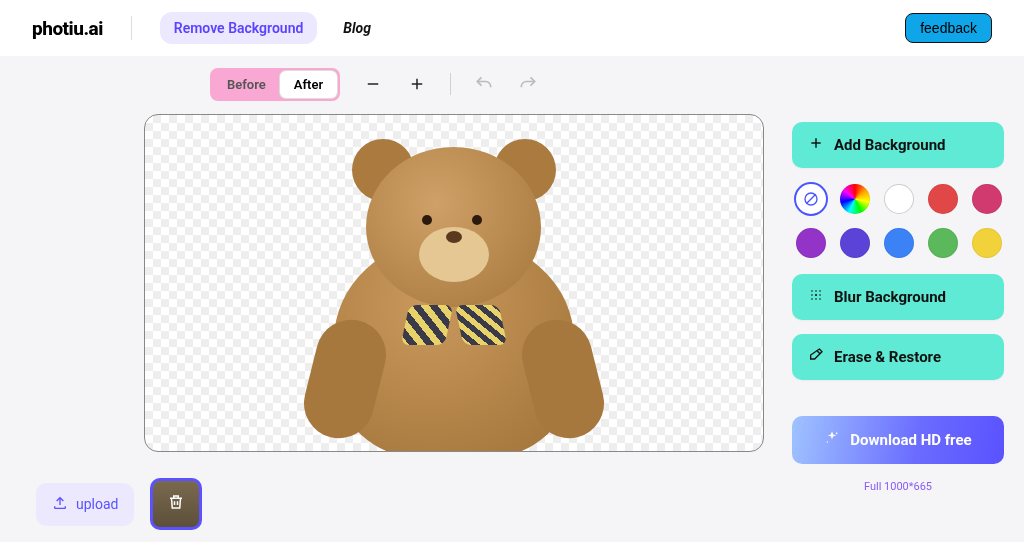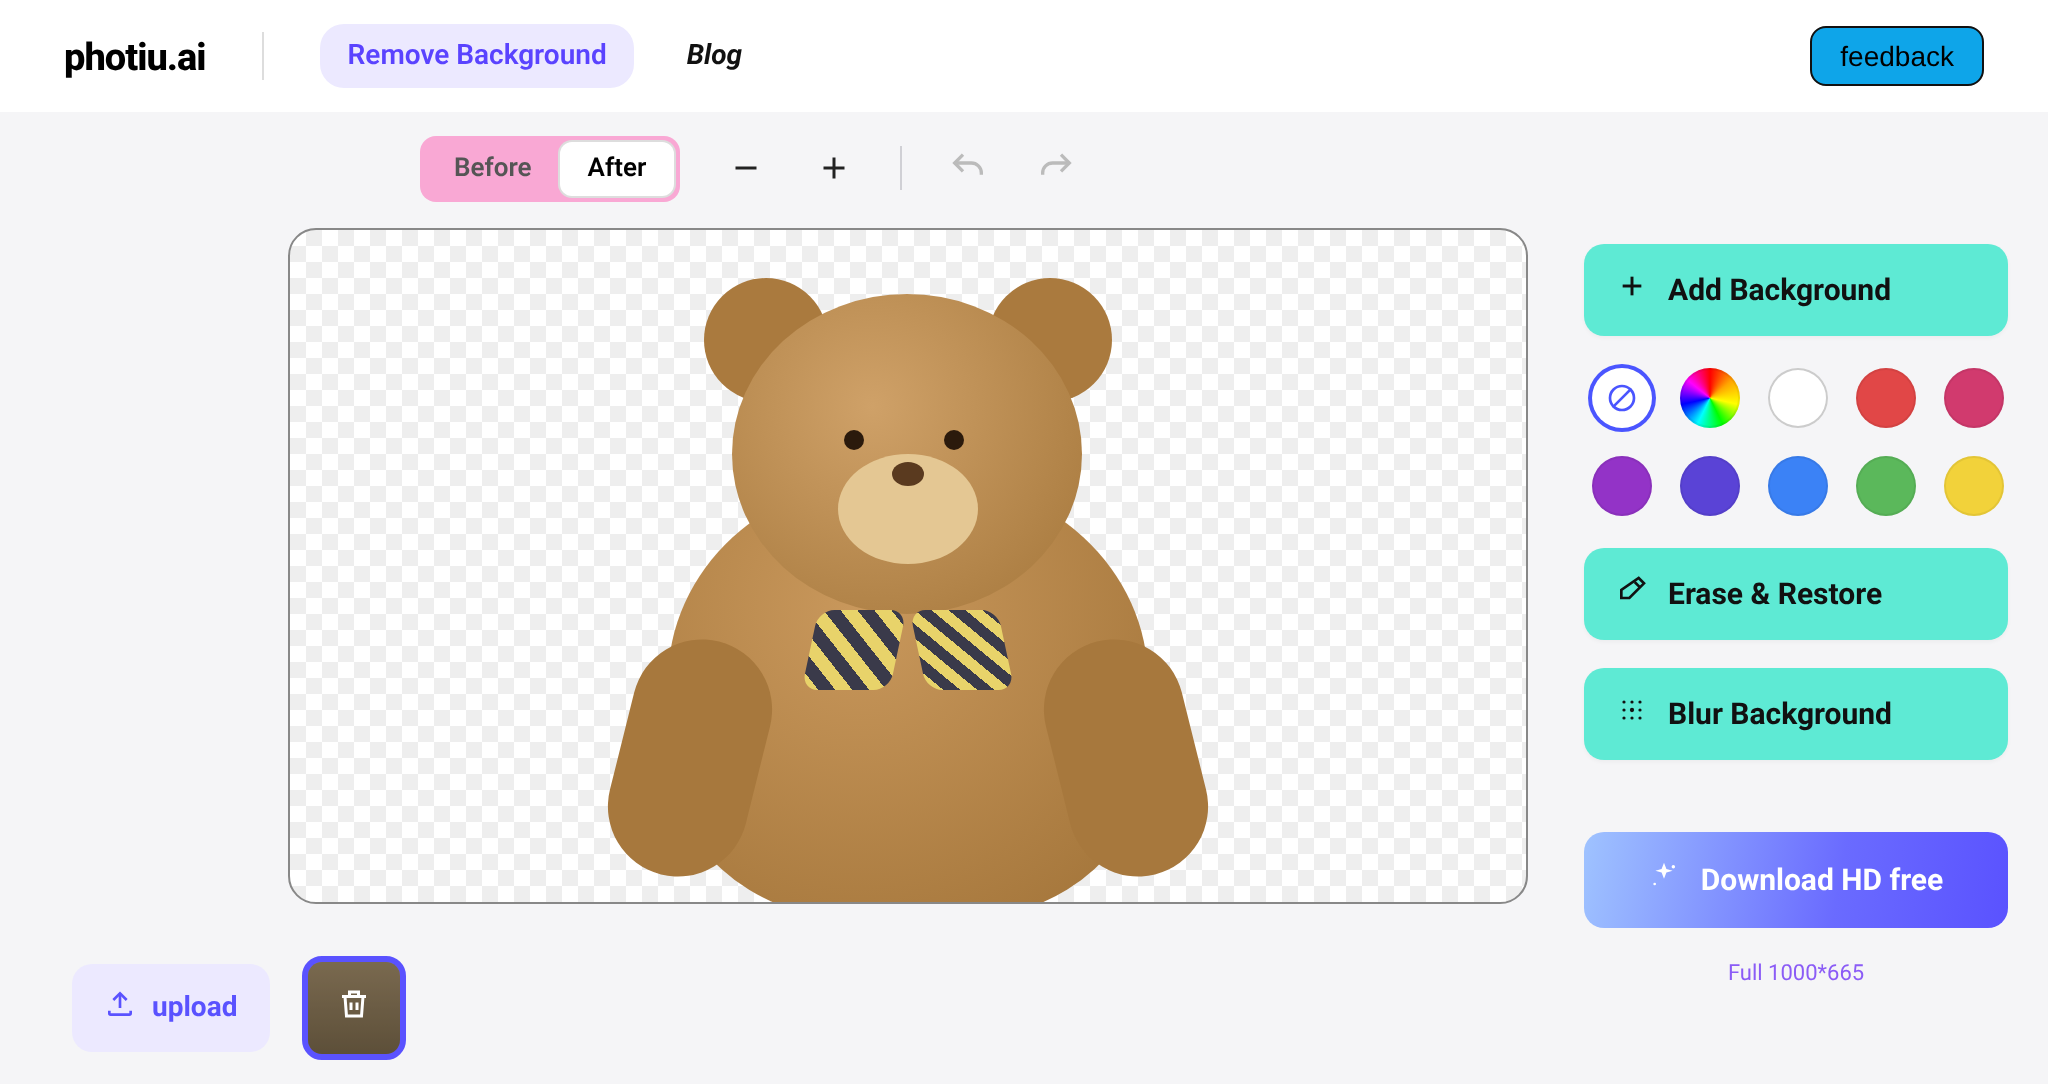--- a/index.html
+++ b/index.html
@@ -55,21 +55,21 @@
   .panel-btn { background:#5eead4; border-radius:10px; padding:13px 16px; display:flex; align-items:center; gap:10px; font-weight:700; font-size:15px; color:#111; cursor:pointer; box-shadow: 0 1px 2px rgba(0,0,0,0.04); }
   .palette { display:grid; grid-template-columns: repeat(5, 30px); gap: 14px 14px; padding: 2px 4px; justify-content: space-between;}
   .swatch { width:30px; height:30px; border-radius:50%; cursor:pointer; box-shadow: inset 0 0 0 1px rgba(0,0,0,0.06); }
   .swatch.none { background:#fff; display:flex; align-items:center; justify-content:center; box-shadow: 0 0 0 2px #4a55ff; }
   .swatch.rainbow { background: conic-gradient(red,orange,yellow,lime,cyan,blue,magenta,red); }
   .swatch.white { background:#fff; box-shadow: inset 0 0 0 1px #ccc; }
   .download-btn { background: linear-gradient(100deg,#9fc3ff 0%,#6a6bff 60%,#5a52ff 100%); color:#fff; border-radius:10px; padding:14px 16px; display:flex; align-items:center; justify-content:center; gap:10px; font-weight:700; font-size:15px; cursor:pointer; }
   .meta { text-align:center; font-size:11px; color:#8b5cf6; margin-top:2px; }
 
   .footer { position:absolute; bottom:12px; left:36px; display:flex; align-items:center; gap:16px; }
-  .upload-btn { background:#ece9ff; color:#5a52ff; border-radius:10px; padding:12px 16px; display:flex; align-items:center; gap:8px; font-weight:700; font-size:14px; cursor:pointer; }
+  .upload-btn { background:#ece9ff; color:#5a52ff; border-radius:10px; padding:12px 16px; display:flex; align-items:center; gap:8px; font-weight:400; font-size:14px; cursor:pointer; }
   .thumb { width:52px; height:52px; border:3px solid #5a52ff; border-radius:10px; position:relative; background: linear-gradient(#bba27a,#8f7a58); cursor:pointer; display:flex; align-items:center; justify-content:center;}
   .thumb-del { position:absolute; inset:0; background:rgba(0,0,0,0.35); display:flex; align-items:center; justify-content:center; color:#fff; border-radius:7px;}
 </style>
 </head>
 <body>
 
 <div class="header">
   <div class="logo"><span>photiu.ai</span></div>
   <div class="vbar"></div>
   <div class="nav-pill">Remove Background</div>
@@ -149,42 +149,42 @@
       <div class="swatch" style="background:#e14747"></div>
       <div class="swatch" style="background:#d13a6e"></div>
       <div class="swatch" style="background:#9333c7"></div>
       <div class="swatch" style="background:#5a43d6"></div>
       <div class="swatch" style="background:#3b82f6"></div>
       <div class="swatch" style="background:#5bb85b"></div>
       <div class="swatch" style="background:#f2d23a"></div>
     </div>
 
     <div class="panel-btn">
-      <span><svg width="16" height="16" viewBox="0 0 24 24" fill="none" stroke="#111" stroke-width="2">
-            <path d="M17 3l4 4-11 11H4v-6z"></path>
-            <line x1="14" y1="6" x2="18" y2="10"></line>
-          </svg></span>
-      <span>Erase &amp; Restore</span>
-    </div>
-
-    <div class="panel-btn">
       <span><svg width="16" height="16" viewBox="0 0 24 24" fill="#111">
             <circle cx="6" cy="6" r="1.2"></circle>
             <circle cx="12" cy="6" r="1.2"></circle>
             <circle cx="18" cy="6" r="1.2"></circle>
             <circle cx="6" cy="12" r="1.2"></circle>
             <circle cx="12" cy="12" r="1.6"></circle>
             <circle cx="18" cy="12" r="1.2"></circle>
             <circle cx="6" cy="18" r="1.2"></circle>
             <circle cx="12" cy="18" r="1.2"></circle>
             <circle cx="18" cy="18" r="1.2"></circle>
           </svg></span>
       <span>Blur Background</span>
     </div>
 
+    <div class="panel-btn">
+      <span><svg width="16" height="16" viewBox="0 0 24 24" fill="none" stroke="#111" stroke-width="2">
+            <path d="M17 3l4 4-11 11H4v-6z"></path>
+            <line x1="14" y1="6" x2="18" y2="10"></line>
+          </svg></span>
+      <span>Erase &amp; Restore</span>
+    </div>
+
     <div style="height:8px"></div>
 
     <div class="download-btn">
       <span><svg width="16" height="16" viewBox="0 0 24 24" fill="#fff">
             <path d="M12 2l1.8 4.7L18.5 8l-4.7 1.3L12 14l-1.8-4.7L5.5 8l4.7-1.3z"></path>
             <circle cx="19" cy="5" r="1.3"></circle>
             <circle cx="5" cy="18" r="1"></circle>
           </svg></span>
       <span>Download HD free</span>
     </div>

